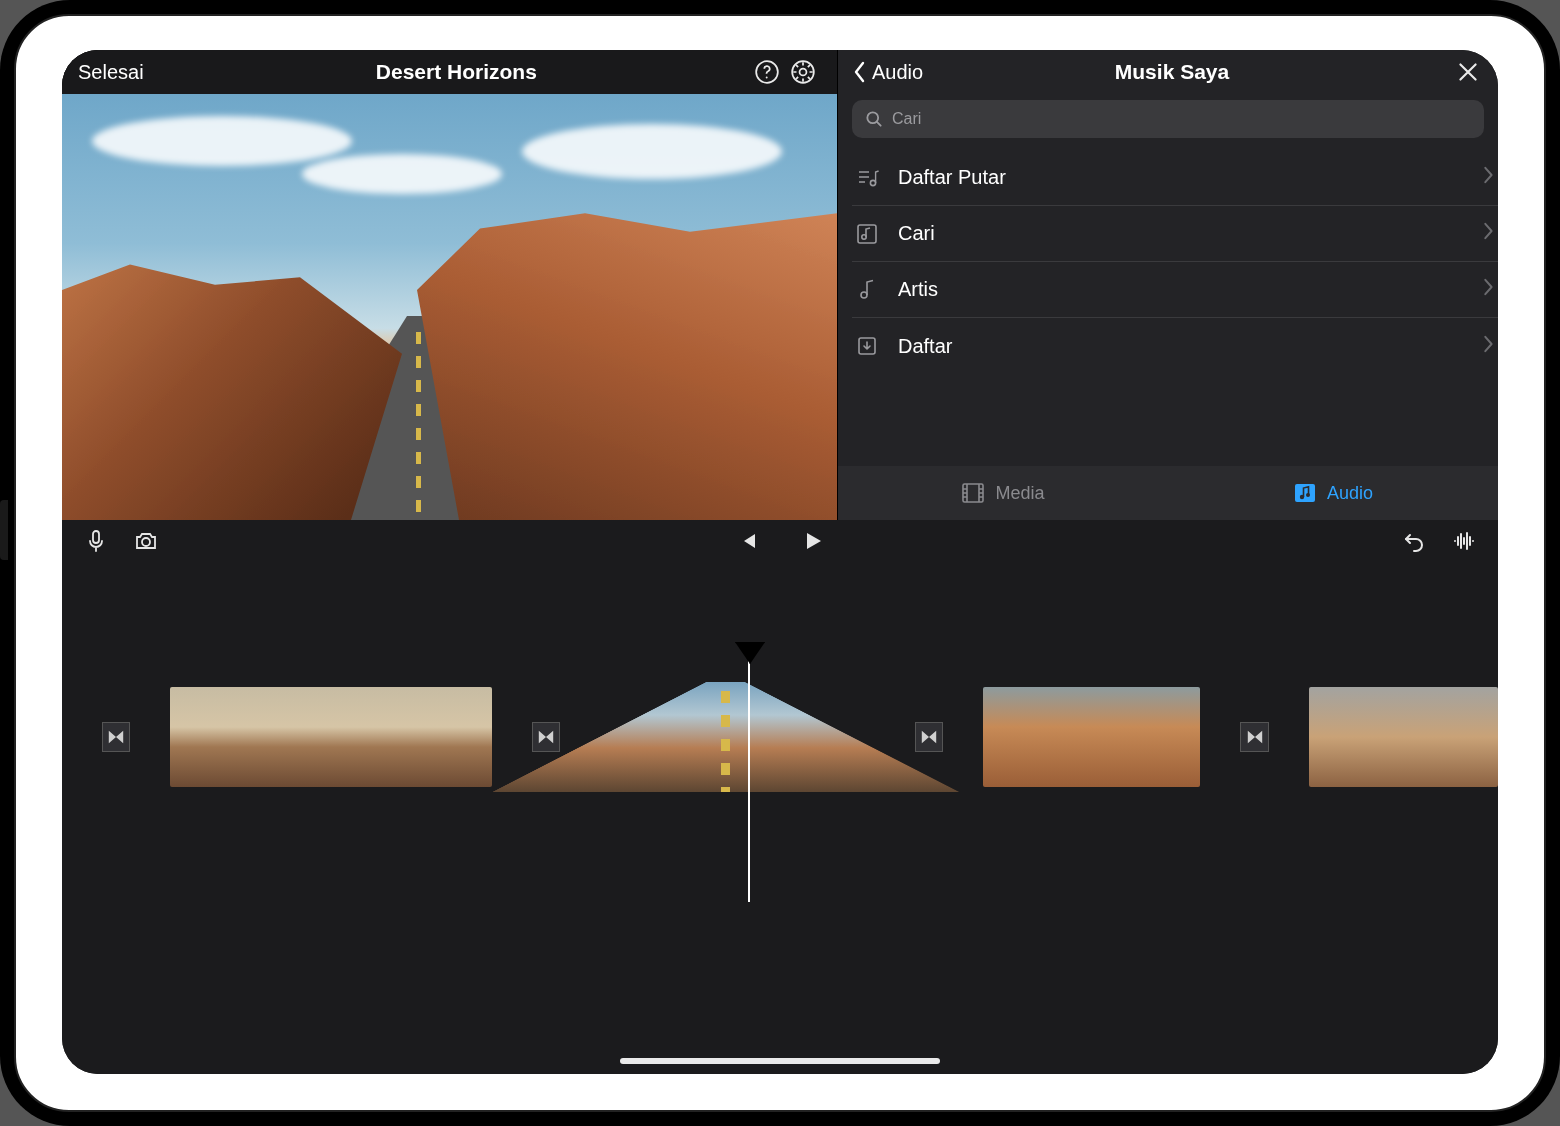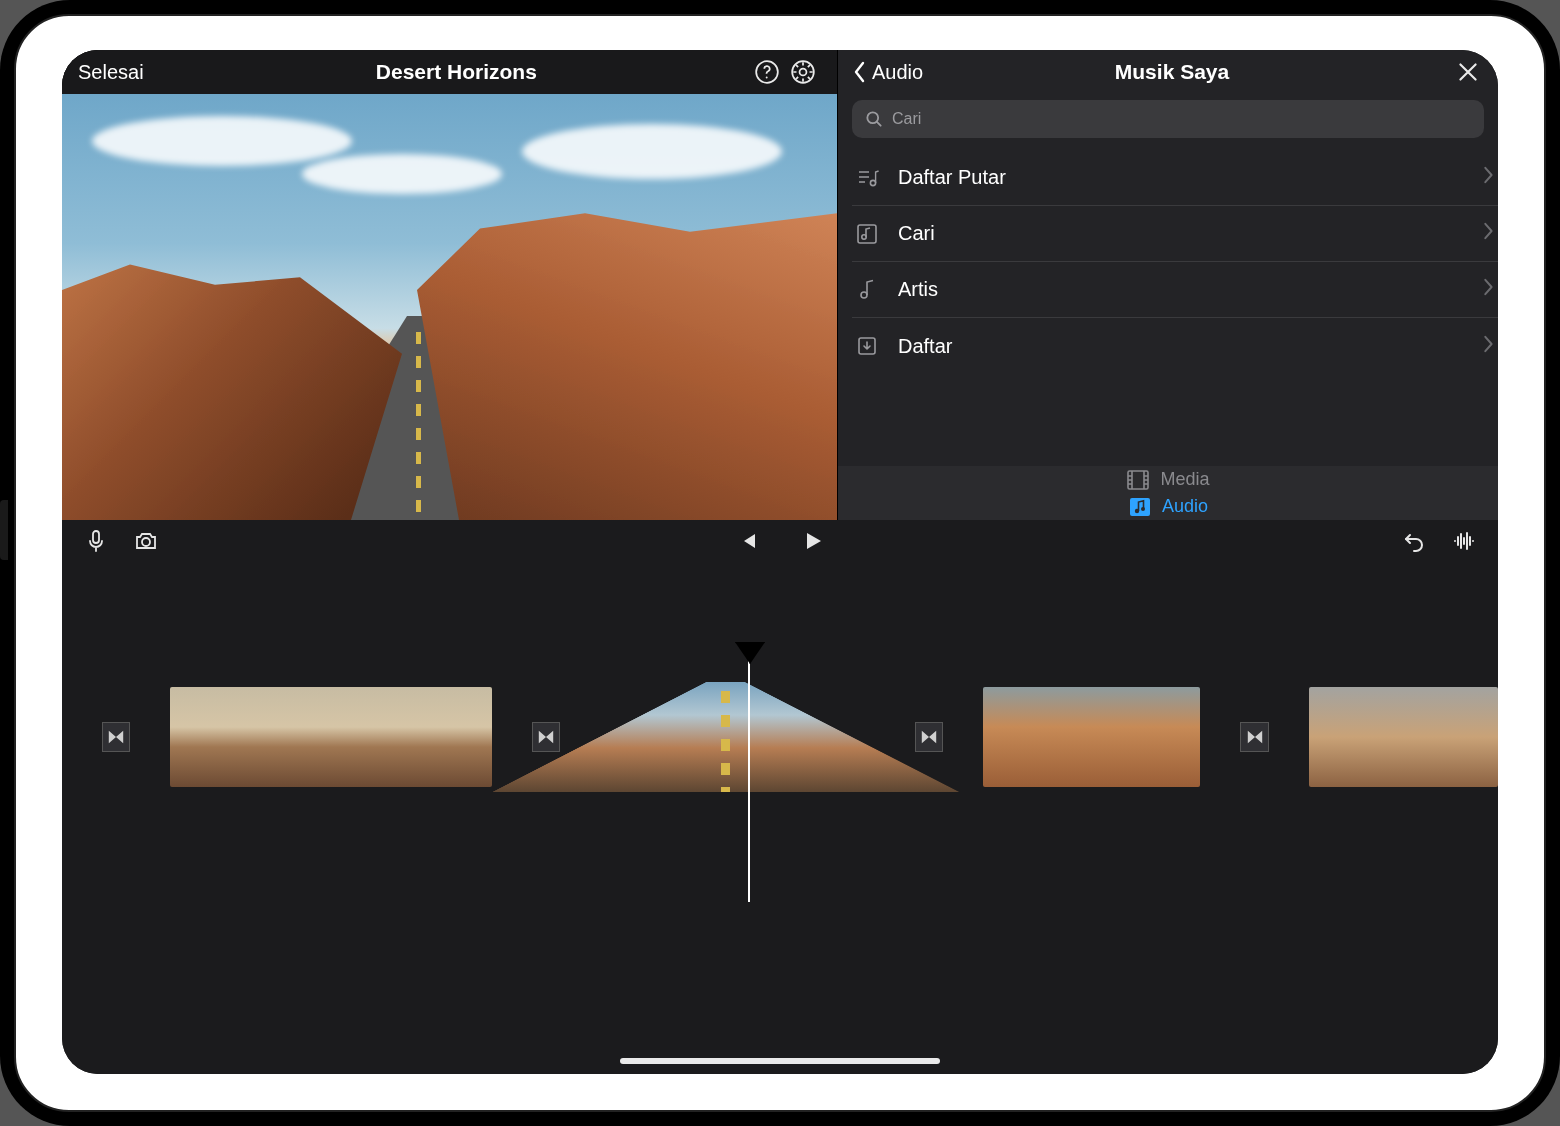--- a/index.html
+++ b/index.html
@@ -120,21 +120,20 @@
     font-size: 20px;
   }
   .cat-item:last-child{border-bottom:0;}
   .cat-icon { width:30px; display:flex; justify-content:center; color:#9a9a9e; }
   .cat-icon svg{ width:24px; height:24px; }
   .chev { margin-left:auto; color:#6b6b6f; }
   .chev svg{ width:12px; height:18px; }
   .panel-tabs {
     height: 54px; background:#2b2b2e;
     display:flex;
-    flex-direction:column;
   }
   .ptab { flex:1; display:flex; align-items:center; justify-content:center; gap:10px; font-size:18px; color:#8a8a8e;}
   .ptab.active{ color:#2ea3ff; }
   .ptab svg { width:24px; height:22px; }
 
   
   .toolbar {
     height: 42px; display:flex; align-items:center;
     padding: 0 16px; gap: 14px;
     background:#1b1b1d;

